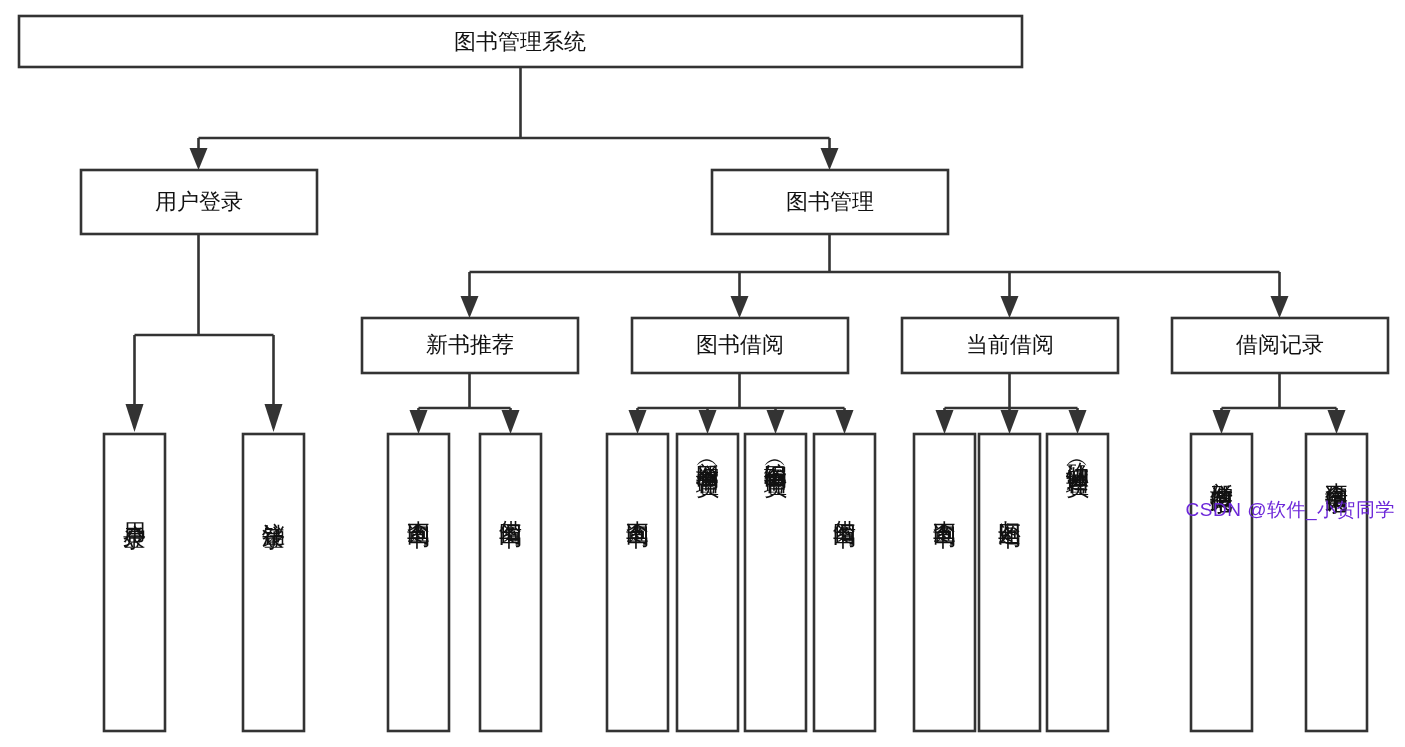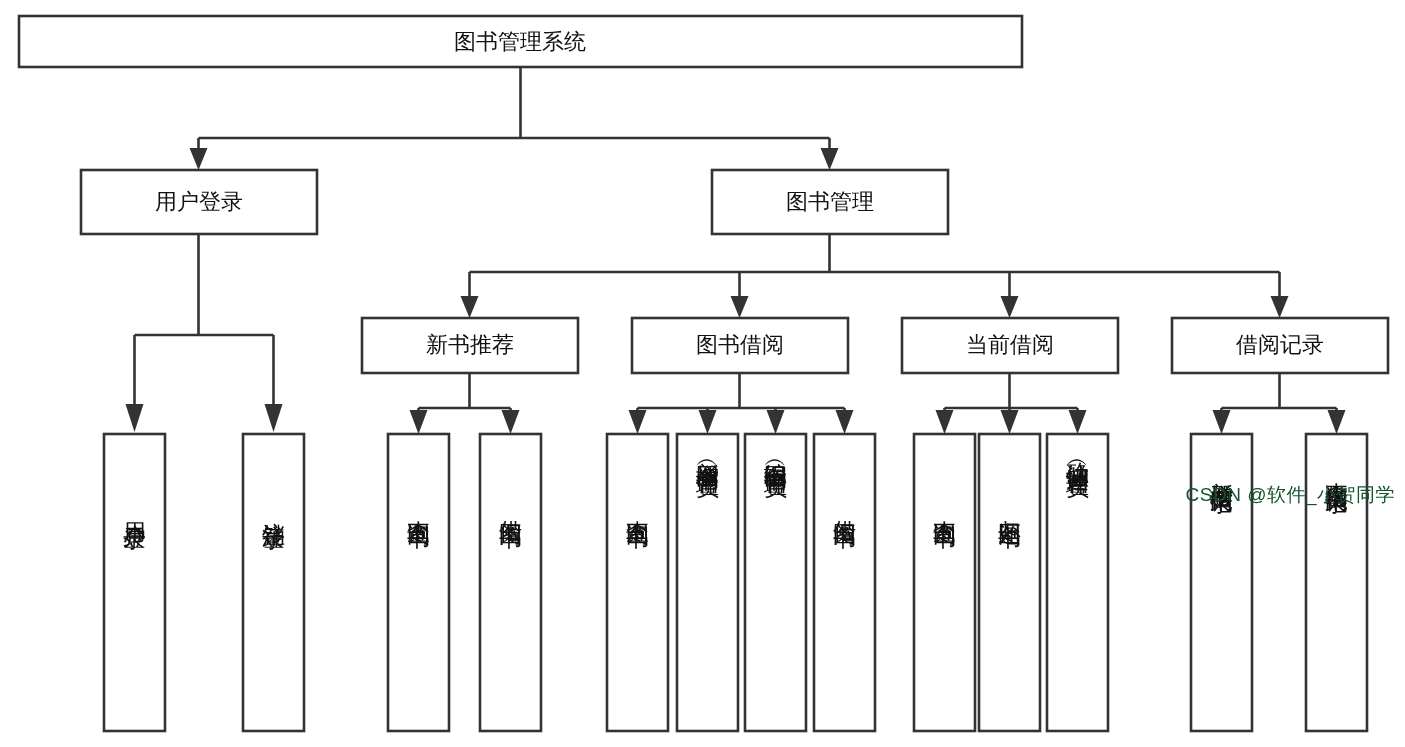--- a/index.html
+++ b/index.html
@@ -63,24 +63,24 @@
     font-family: "Liberation Sans", "DejaVu Sans", sans-serif;
     font-size: 23px;
     line-height: 1.18;
     letter-spacing: 2px;
     color: #111111;
     white-space: nowrap;
   }
   .watermark {
     position: absolute;
     right: 10px;
-    bottom: 21px;
+    bottom: 6px;
     font-family: "Liberation Sans", "DejaVu Sans", sans-serif;
     font-size: 19px;
-    color: #14532d;
+    color: #6d28d9;
     white-space: nowrap;
     letter-spacing: 0.5px;
   }
 </style>
 </head>
 <body>
 
 <div id="diagram-root">
 
   <svg class="tree" viewBox="0 0 1405 747">

